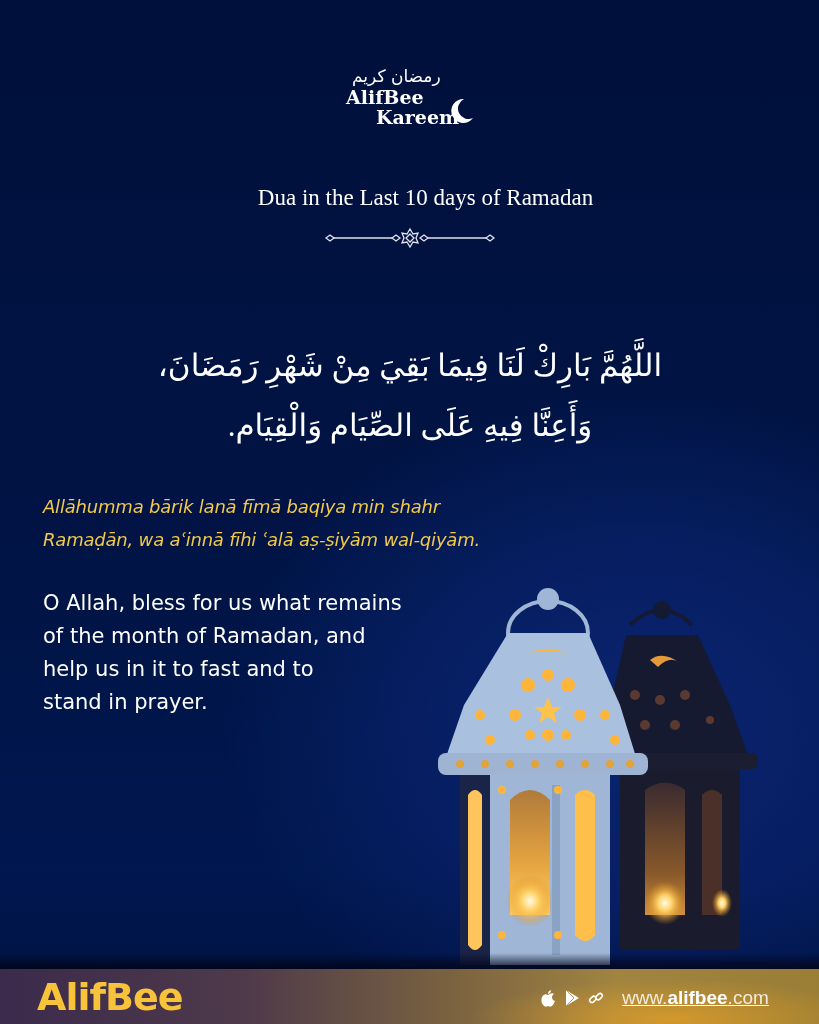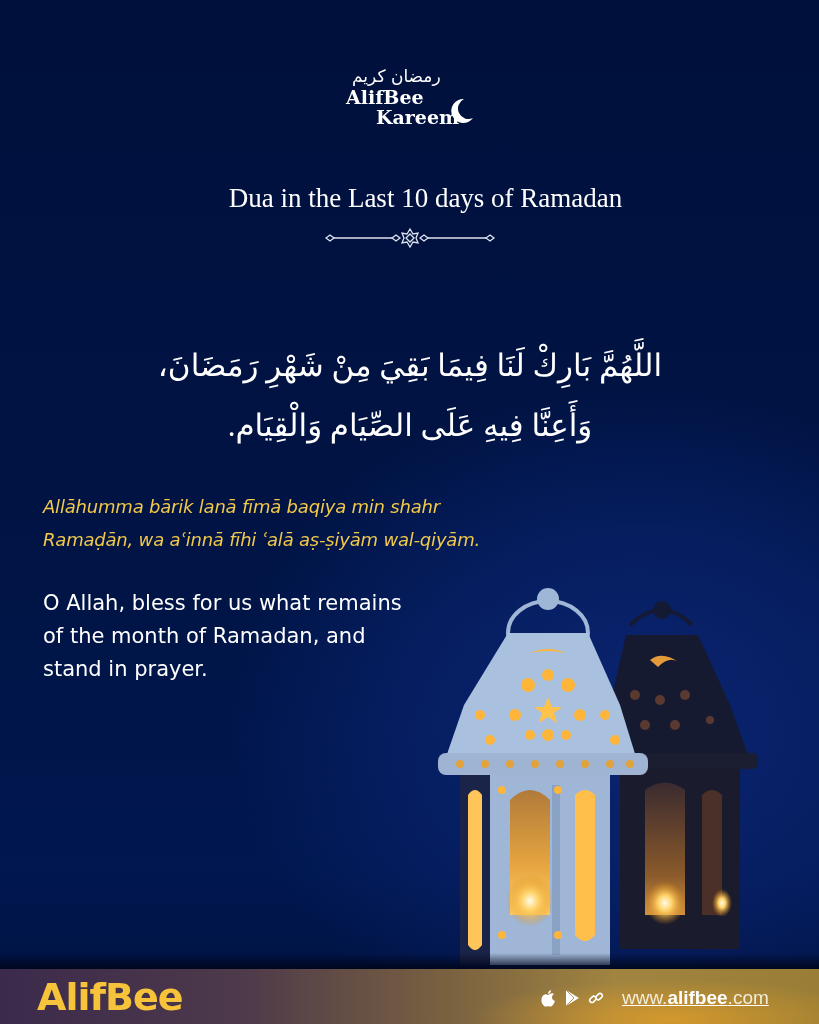--- a/index.html
+++ b/index.html
@@ -32,21 +32,21 @@
     .logo .l2 {
       position: absolute; left: 34px; top: 40px;
       font-family: "DejaVu Serif", serif; font-size: 19px; font-weight: bold; line-height: 22px;
     }
     .logo .moon {
       position: absolute; left: 104px; top: 30px; width: 30px; height: 30px;
     }
     
     .title {
       position: absolute; left: 0; top: 178px; width: 819px; text-align: center;
-      font-family: "Liberation Serif", serif; font-size: 27px; color: #ffffff; line-height: 40px; padding-left: 32px;
+      font-family: "Liberation Serif", serif; font-size: 23px; color: #ffffff; line-height: 40px; padding-left: 32px;
     }
     .divider {
       position: absolute; left: 324px; top: 227px; width: 172px; height: 22px;
     }
     
     .arabic-dua {
       position: absolute; left: 110px; top: 336px; width: 600px; text-align: center;
       direction: rtl; color: #ffffff; font-family: Liberation Serif, serif;
       font-size: 31px; line-height: 60px;
     }
@@ -127,20 +127,21 @@
   </div>
 
   <div class="translit">
     <div>Allāhumma bārik lanā fīmā baqiya min shahr</div>
     <div>Ramaḍān, wa aʿinnā fīhi ʿalā aṣ-ṣiyām wal-qiyām.</div>
   </div>
 
   <div class="translation">
     <div>O Allah, bless for us what remains</div>
     <div>of the month of Ramadan, and</div>
+    <div>help us in it to fast and to</div>
     <div>stand in prayer.</div>
   </div>
 
   <svg class="lanterns" viewBox="0 0 340 390">
     <defs>
       <radialGradient id="flame" cx="50%" cy="50%" r="50%">
         <stop offset="0%" stop-color="#fffbe8"></stop>
         <stop offset="35%" stop-color="#ffd36a"></stop>
         <stop offset="100%" stop-color="#e08a10" stop-opacity="0"></stop>
       </radialGradient>

